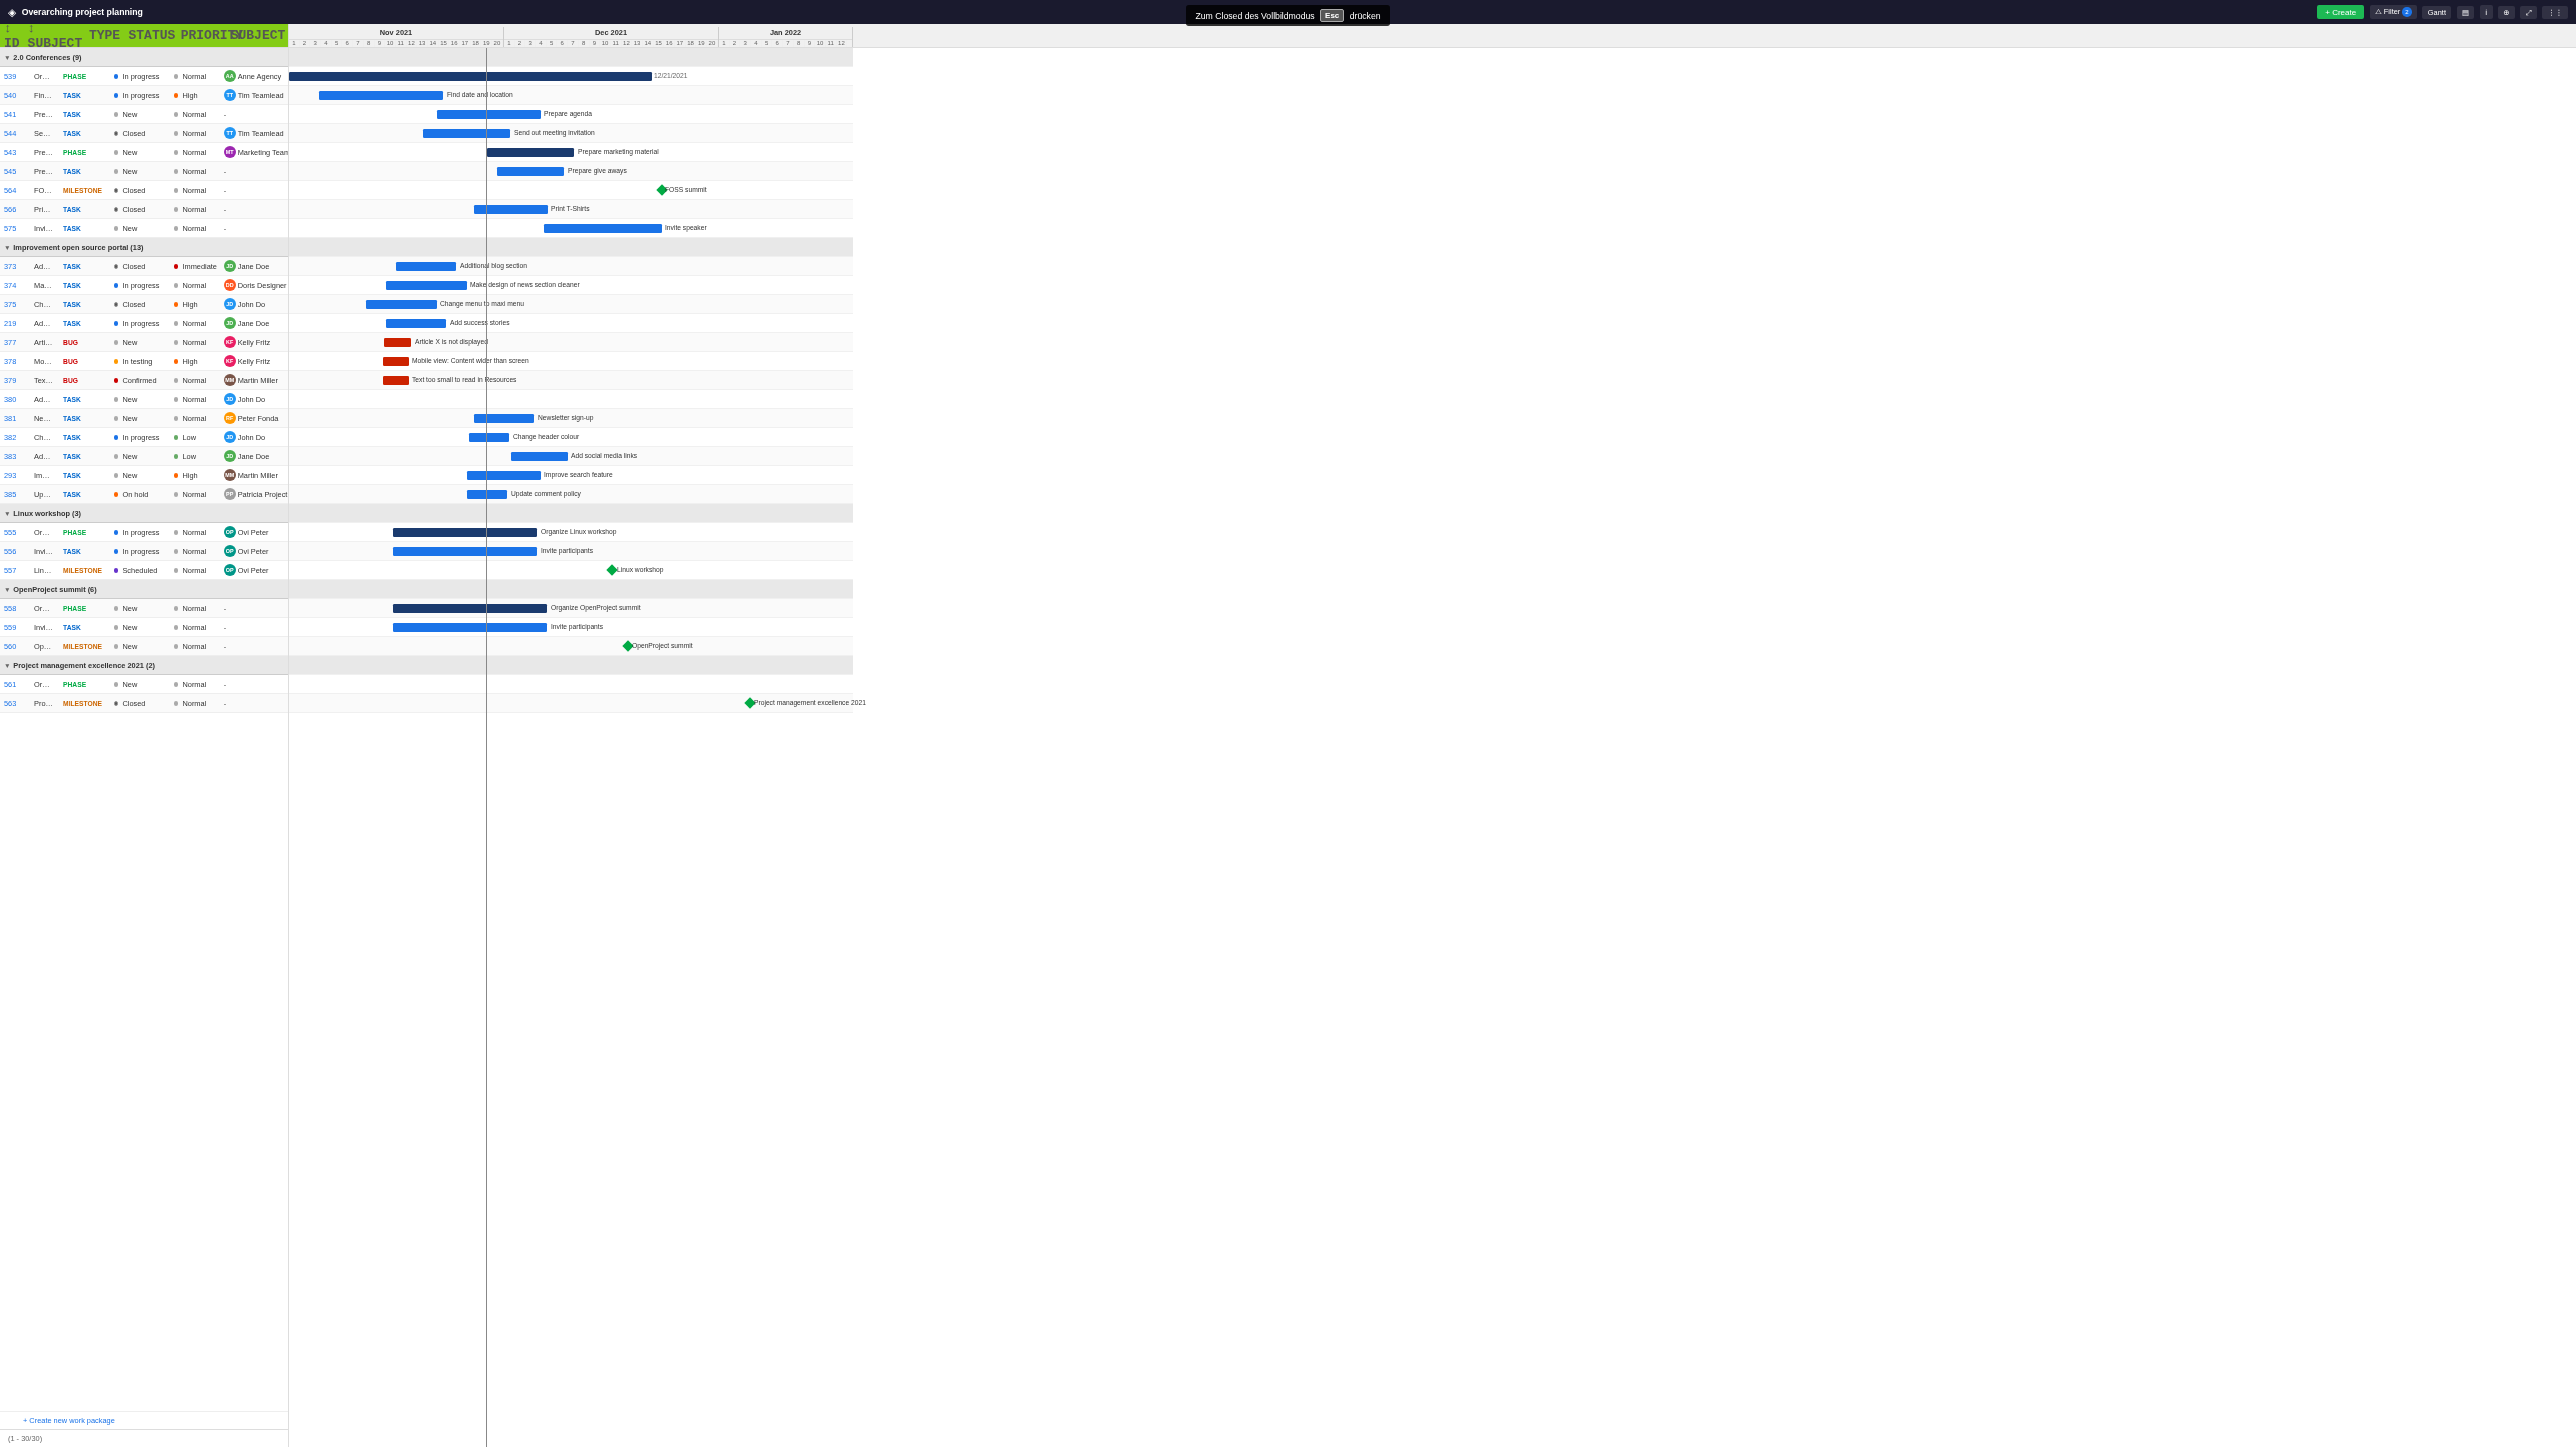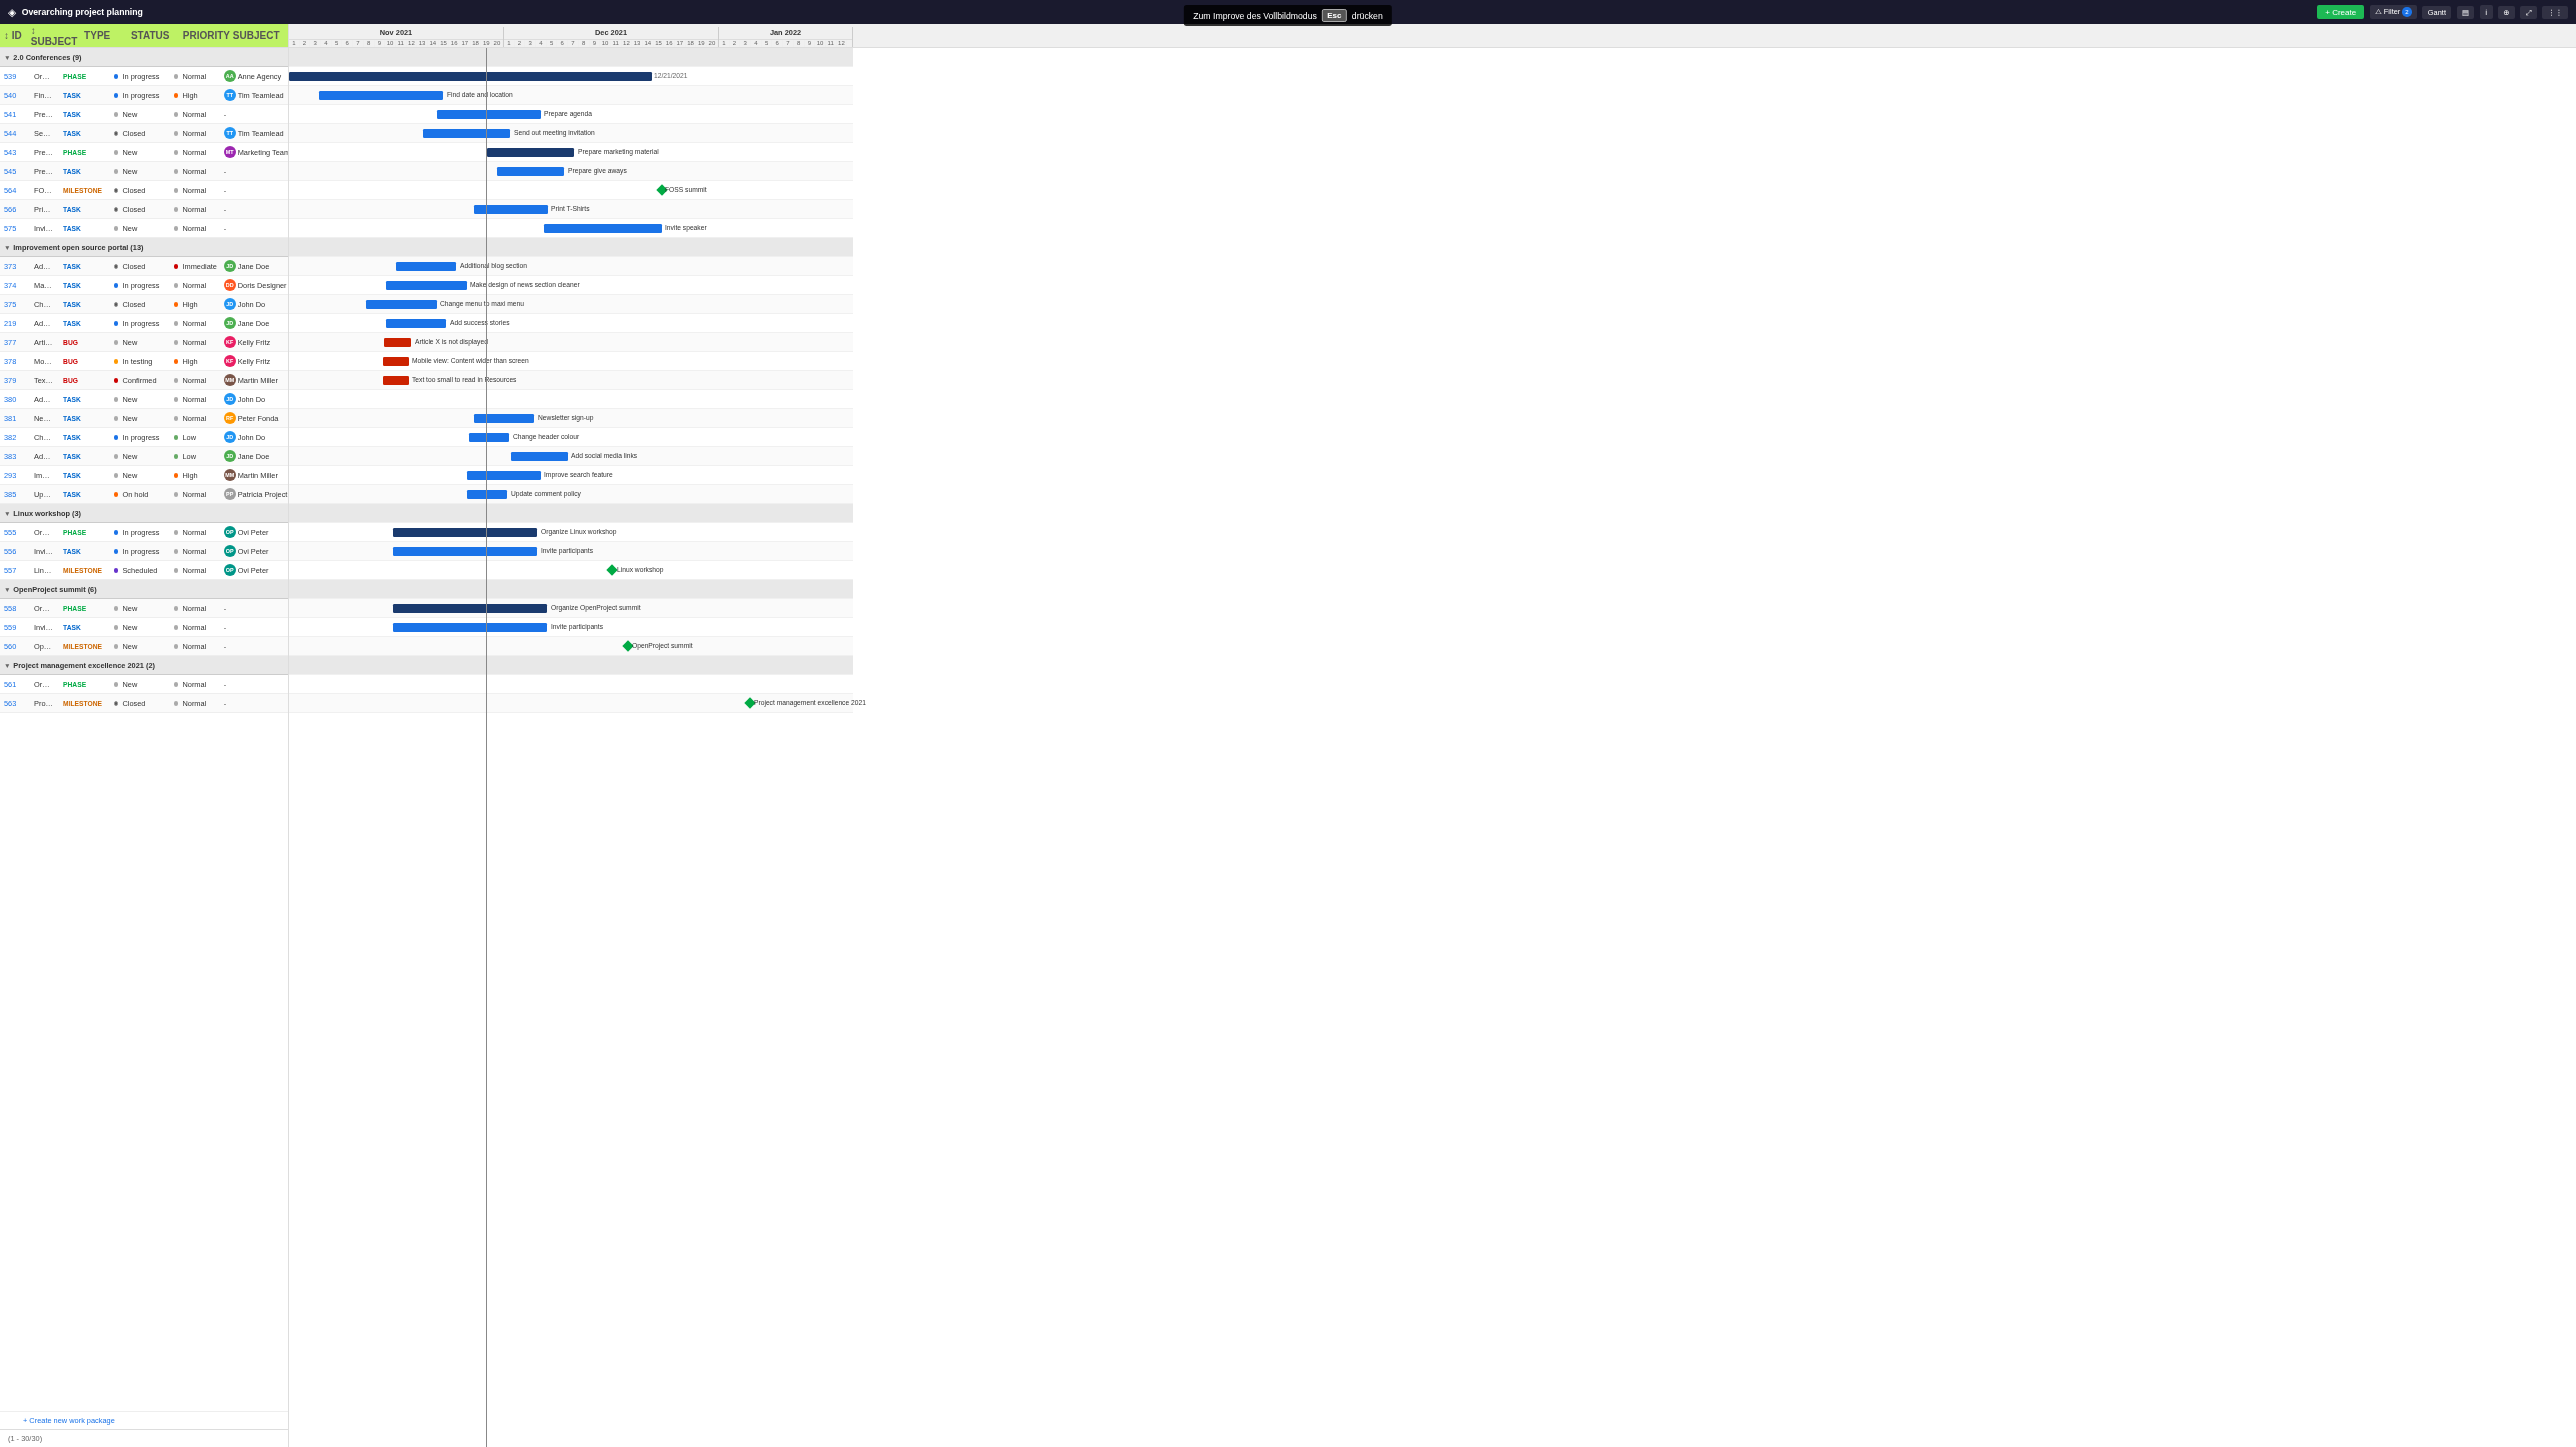--- a/index.html
+++ b/index.html
@@ -25,23 +25,24 @@
     #main { display: flex; height: calc(100vh - 24px); overflow: hidden; }
 
     
     #left-panel {
       width: 289px; min-width: 289px; background: #fff;
       display: flex; flex-direction: column; border-right: 0.7px solid #ddd; overflow: hidden;
     }
 
     
     #col-headers {
-      display: flex; align-items: center; background: #bef264;
-      border-bottom: 0.7px solid #ddd; height: 24px; font-size: 10px; font-weight: 600; color: #555;
+      display: flex; align-items: center; background: #84cc16;
+      border-bottom: 0.7px solid #ddd; height: 24px; font-size: 13px; font-weight: 600; color: #555;
       flex-shrink: 0;
+      font-family: Liberation Mono, monospace;
     }
     .col-id { width: 30px; padding: 0 4px; }
     .col-subject { flex: 1; padding: 0 4px; }
     .col-type { width: 54px; padding: 0 2.7px; }
     .col-status { width: 60px; padding: 0 2.7px; }
     .col-priority { width: 50px; padding: 0 2.7px; }
     .col-assignee { width: 67px; padding: 0 2.7px; }
 
     
     #task-list { overflow-y: auto; flex: 1; }
@@ -161,21 +162,21 @@
     }
     .esc-badge {
       background: #555; border: 0.7px solid #aaa; border-radius: 2px;
       padding: 0.7px 4px; font-size: 8px; font-weight: 600;
     }
   </style>
 </head>
 <body>
 
 <div id="tooltip">
-  <span>Zum Improve des Vollbildmodus</span>
+  <span>Zum Closed des Vollbildmodus</span>
   <span class="esc-badge">Esc</span>
   <span>drücken</span>
 </div>
 
 <div id="topbar">
   <span style="font-size:10.7px;">◈</span>
   <span class="title">Overarching project planning</span>
   <div class="spacer"></div>
   <button class="btn-create">+ Create</button>
   <button class="btn-filter">

